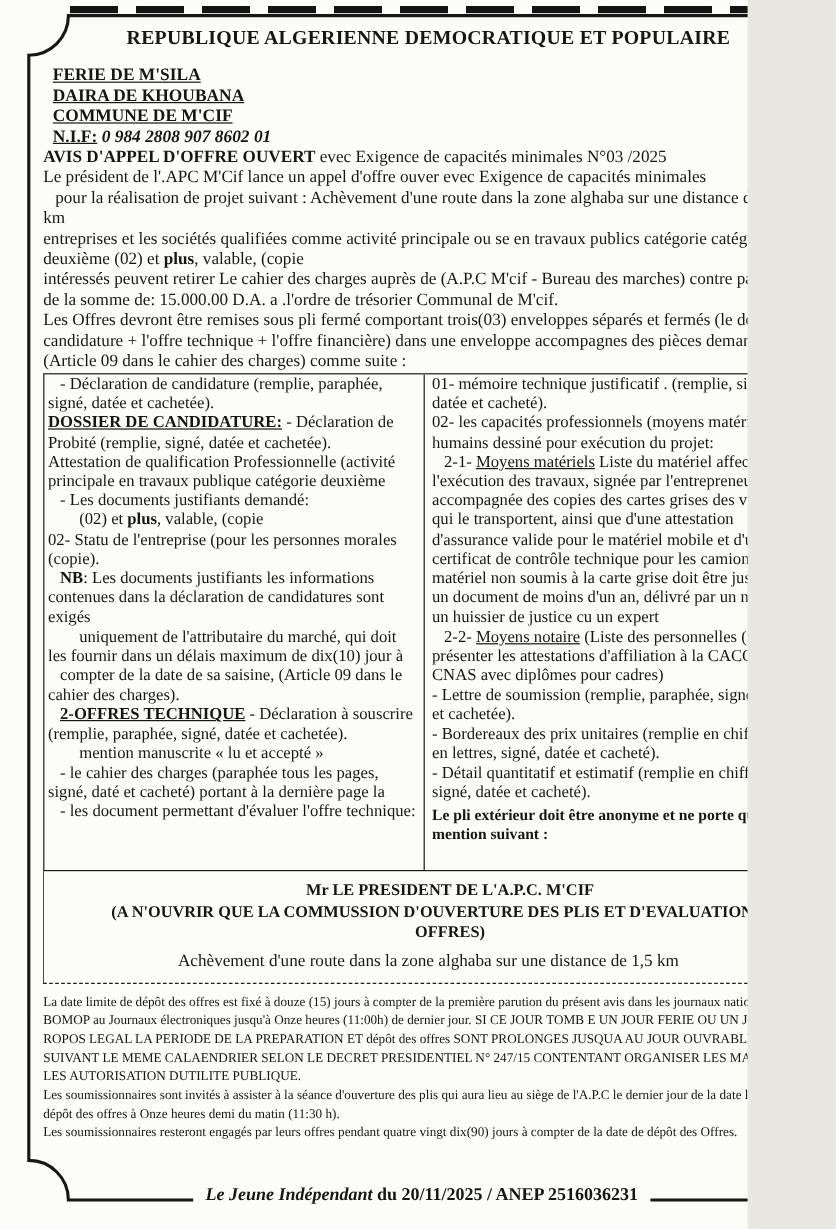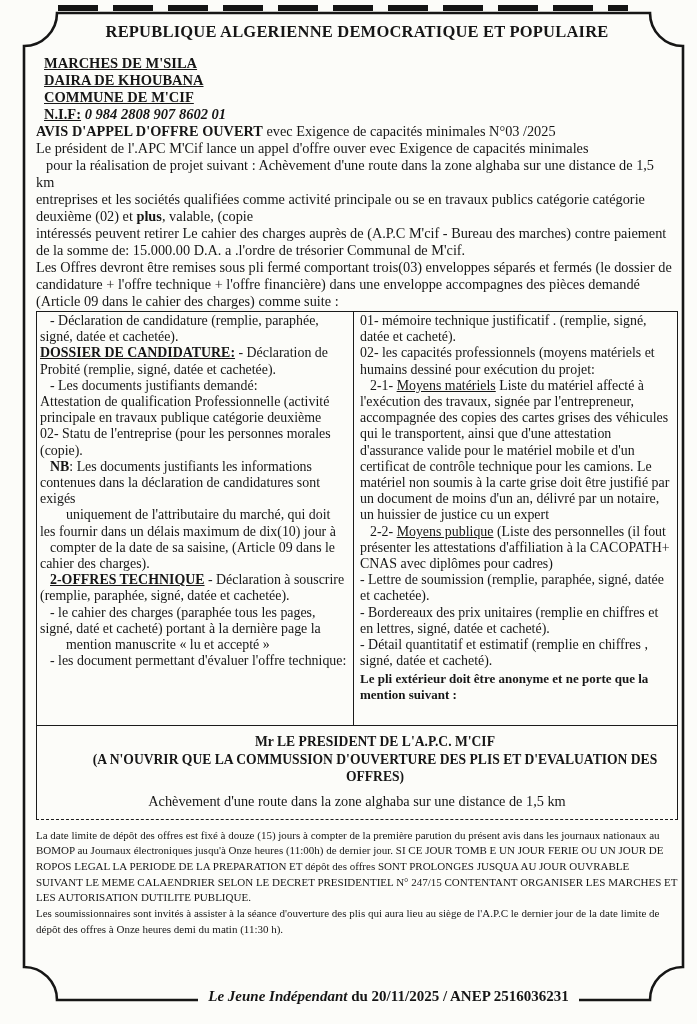--- a/index.html
+++ b/index.html
@@ -1,17 +1,17 @@
 <!DOCTYPE html>
 <html><head>
 <meta charset="utf-8">
 <style>
   html,body{margin:0;padding:0;}
   body{width:697px;height:1024px;background:#e9e7e2;}
-  .page{position:relative;width:697px;height:1024px;background:#fcfcf9;overflow:hidden;
+  .page{position:relative;width:623px;height:1024px;background:#fcfcf9;overflow:hidden;
         font-family:"Liberation Serif","DejaVu Serif",serif;color:#161616;}
   .frame{position:absolute;top:0;left:0;pointer-events:none;}
   .top-artifact{position:absolute;top:5px;left:58px;width:570px;height:6px;
         background:repeating-linear-gradient(90deg,#141414 0 40px,transparent 40px 55px);}
   .content{position:absolute;top:16px;left:36px;width:642px;}
   .main-title{text-align:center;font-weight:bold;font-size:16.5px;letter-spacing:.2px;margin:6px 0 13px 0;}
   .org{margin-left:8px;font-size:14.5px;line-height:17px;font-weight:bold;}
   .org .uline{text-decoration:underline;}
   .intro{font-size:14.3px;line-height:17px;}
   .p{margin:0;}
@@ -44,21 +44,21 @@
     <path d="M 57 13 H 650 A 33 33 0 0 0 683 46 V 967 A 33 33 0 0 0 650 1000 H 57 A 33 33 0 0 0 24 967 V 46 A 33 33 0 0 0 57 13 Z" fill="none" stroke="#161616" stroke-width="2.6"></path>
   </svg>
 
   <div class="top-artifact"></div>
 
   <div class="content">
 
     <div class="main-title">REPUBLIQUE ALGERIENNE DEMOCRATIQUE ET POPULAIRE</div>
 
     <div class="org">
-      <div class="uline">MARCHES DE  M'SILA</div>
+      <div class="uline">FERIE DE  M'SILA</div>
       <div class="uline">DAIRA DE KHOUBANA</div>
       <div class="uline">COMMUNE DE M'CIF</div>
       <div>
         <span class="u">N.I.F:</span>
         <span class="i">0 984 2808 907 8602 01</span>
       </div>
     </div>
 
     <div class="intro">
       <div class="p"><span class="b">AVIS D'APPEL D'OFFRE OUVERT</span><span> evec Exigence de capacités minimales   N°03 /2025</span></div>
@@ -67,52 +67,54 @@
       <div class="p ctr"><span>km</span></div>
       <div class="p"><span>entreprises et les sociétés qualifiées comme activité principale ou se en travaux publics catégorie catégorie deuxième (02) et </span><span class="b">plus</span><span>, valable, (copie</span></div>
       <div class="p"><span>intéressés peuvent retirer Le cahier des charges auprès de (A.P.C M'cif - Bureau des marches) contre paiement de la somme de: 15.000.00 D.A. a  .l'ordre de trésorier Communal de M'cif.</span></div>
       <div class="p"><span>Les Offres devront être remises  sous pli fermé comportant trois(03) enveloppes séparés et fermés (le dossier de candidature + l'offre technique + l'offre financière) dans une enveloppe accompagnes des pièces demandé (Article 09 dans le cahier des charges) comme suite :</span></div>
     </div>
 
     <div class="cols">
       <div class="col-l">
         <div class="p ind"><span>- Déclaration de candidature  (remplie, paraphée, signé, datée  et cachetée).</span></div>
         <div class="p"><span class="b u">DOSSIER DE CANDIDATURE:</span><span>  - Déclaration de Probité (remplie, signé, datée  et cachetée).</span></div>
+        <div class="p"><span>Attestation de qualification Professionnelle (activité principale en travaux publique catégorie  deuxième</span></div>
         <div class="p ind"><span>- Les documents justifiants demandé:</span></div>
-        <div class="p"><span>Attestation de qualification Professionnelle (activité principale en travaux publique catégorie  deuxième</span></div>
+        <div class="p ind2"><span>(02) et </span><span class="b">plus</span><span>, valable, (copie</span></div>
         <div class="p"><span>02- Statu de l'entreprise (pour les personnes morales (copie).</span></div>
         <div class="p ind"><span class="b">NB</span><span>: Les documents justifiants les informations contenues dans la déclaration de candidatures sont exigés</span></div>
         <div class="p ind2"><span>uniquement de l'attributaire du marché, qui doit les fournir dans un délais maximum de dix(10) jour à</span></div>
         <div class="p ind"><span>compter de la date de sa saisine, (Article 09 dans le cahier des charges).</span></div>
         <div class="p ind"><span class="b u">2-OFFRES TECHNIQUE</span><span> - Déclaration à souscrire (remplie, paraphée,  signé, datée  et cachetée).</span></div>
+        <div class="p ind2"><span>mention  manuscrite  « lu et accepté »</span></div>
         <div class="p ind"><span>- le cahier des charges (paraphée tous les pages, signé, daté et cacheté) portant à la dernière page la</span></div>
-        <div class="p ind2"><span>mention  manuscrite  « lu et accepté »</span></div>
         <div class="p ind"><span>- les document permettant d'évaluer l'offre technique:</span></div>
       </div>
       <div class="col-r">
         <div class="p"><span>01- mémoire technique justificatif . (remplie, signé, datée  et cacheté).</span></div>
         <div class="p"><span>02- les capacités professionnels (moyens matériels et humains dessiné pour exécution du projet:</span></div>
         <div class="p ind"><span>2-1- </span><span class="u">Moyens matériels</span><span> Liste du matériel affecté à l'exécution des travaux, signée par l'entrepreneur, accompagnée des copies des cartes grises des véhicules qui le transportent, ainsi que d'une attestation d'assurance valide pour le matériel mobile et d'un certificat de contrôle technique pour les camions. Le matériel non soumis à la carte grise doit être justifié par un document de moins d'un an, délivré par un notaire, un huissier de justice cu un expert</span></div>
-        <div class="p ind"><span>2-2- </span><span class="u">Moyens publique</span><span> (Liste des personnelles (il fout présenter les attestations d'affiliation à la CACOPATH+ CNAS avec diplômes pour cadres)</span></div>
+        <div class="p ind"><span>2-2- </span><span class="u">Moyens notaire</span><span> (Liste des personnelles (il fout présenter les attestations d'affiliation à la CACOPATH+ CNAS avec diplômes pour cadres)</span></div>
         <div class="p"><span>- Lettre de soumission (remplie, paraphée,  signé, datée et cachetée).</span></div>
         <div class="p"><span>- Bordereaux des prix unitaires (remplie en chiffres et en lettres, signé, datée  et cacheté).</span></div>
         <div class="p"><span>- Détail quantitatif et estimatif (remplie en chiffres , signé, datée  et cacheté).</span></div>
         <div class="p pli-note"><span class="b">Le pli extérieur doit être anonyme et ne porte que la mention suivant :</span></div>
       </div>
     </div>
 
     <div class="env">
       <div class="env-l12"><span class="b">Mr  LE PRESIDENT DE L'A.P.C. M'CIF</span></div>
       <div class="env-l12"><span class="b">(A N'OUVRIR QUE LA COMMUSSION D'OUVERTURE DES PLIS ET D'EVALUATION DES OFFRES)</span></div>
       <div class="env-l4"><span>Achèvement d'une route dans la zone  alghaba  sur une distance de 1,5 km</span></div>
     </div>
 
     <div class="closing">
       <div class="p"><span>La date limite de dépôt des offres est fixé à douze (15) jours à compter de la première parution du présent avis dans les journaux nationaux au  BOMOP au Journaux électroniques jusqu'à Onze heures (11:00h) de dernier jour. SI CE  JOUR TOMB E UN JOUR FERIE OU UN JOUR DE ROPOS LEGAL LA PERIODE DE LA PREPARATION  ET dépôt des offres SONT PROLONGES JUSQUA AU JOUR OUVRABLE SUIVANT LE MEME CALAENDRIER SELON LE DECRET PRESIDENTIEL N° 247/15 CONTENTANT ORGANISER LES  MARCHES ET LES AUTORISATION DUTILITE PUBLIQUE.</span></div>
       <div class="p"><span>Les soumissionnaires sont invités à assister à la séance d'ouverture des plis qui aura lieu au siège de l'A.P.C le dernier jour de la date limite de dépôt des offres à Onze heures demi du matin (11:30 h).</span></div>
+      <div class="p"><span>Les soumissionnaires resteront engagés par leurs offres pendant quatre vingt dix(90) jours à compter de la date de dépôt des Offres.</span></div>
     </div>
 
   </div>
 
   <div class="footer">
     <span class="badge"><span class="b i">Le Jeune Indépendant</span><span class="b"> du 20/11/2025 / ANEP 2516036231</span></span>
   </div>
 
 </div>
 

